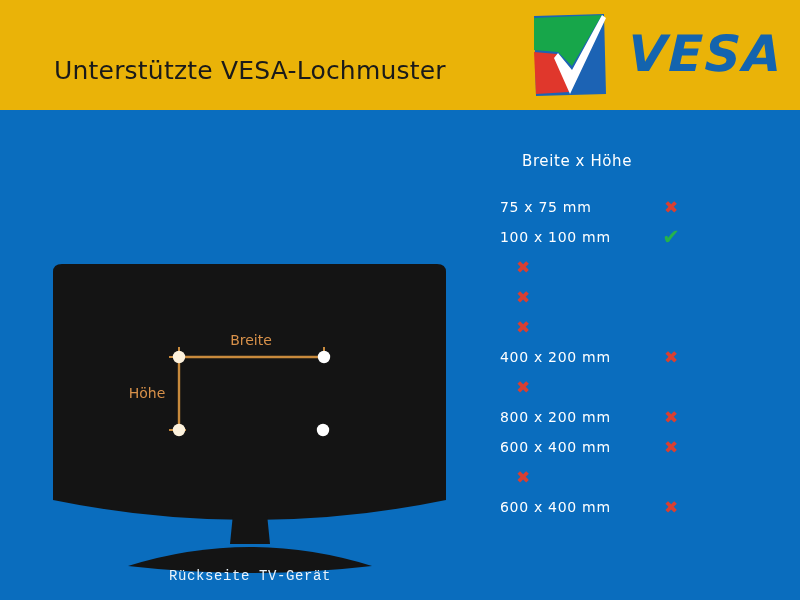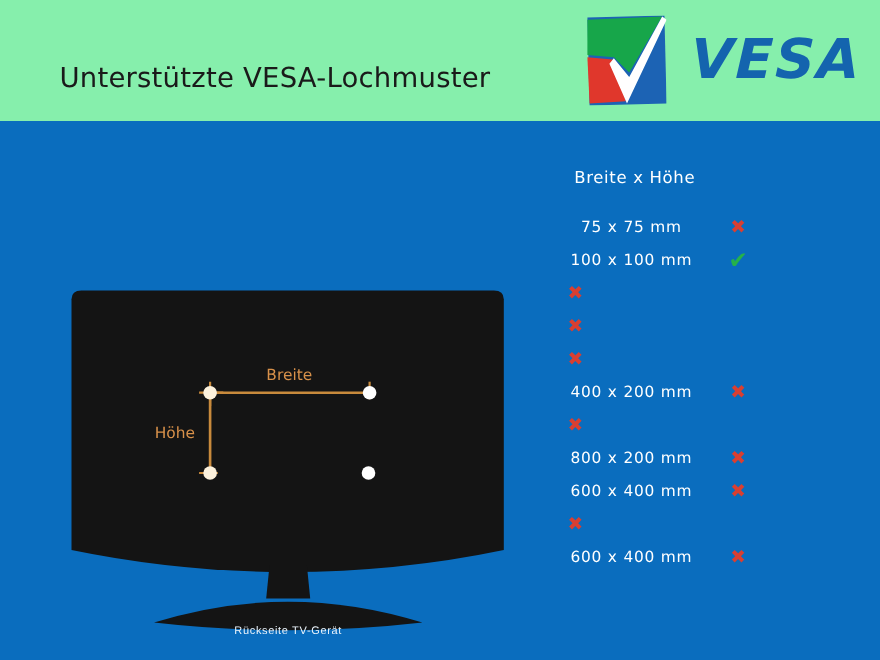--- a/index.html
+++ b/index.html
@@ -15,21 +15,21 @@
     background: #0a6dbe;
     font-family: "DejaVu Sans", "Liberation Sans", sans-serif;
     -webkit-font-smoothing: antialiased;
   }
 
   
   #header {
     position: absolute;
     left: 0; top: 0;
     width: 800px; height: 110px;
-    background: #86efac;
+    background: #eab308;
   }
   #header-title {
     position: absolute;
     left: 54px;
     top: 56px;
     font-family: "DejaVu Sans", "Liberation Sans", sans-serif;
     font-size: 25px;
     font-weight: 400;
     color: #1a1a1a;
     letter-spacing: 0.2px;
@@ -67,35 +67,35 @@
   #panel {
     position: absolute;
     left: 0; top: 110px;
     width: 800px; height: 490px;
     background: #0a6dbe;
   }
 
   
   #tv-area {
     position: absolute;
-    left: 32px;
+    left: 20px;
     top: 70px;
     width: 460px;
     height: 420px;
   }
   #tv-svg { display:block; }
 
   #tv-caption {
     position: absolute;
     left: 0;
     top: 388px;
     width: 460px;
     text-align: center;
-    font-family: Liberation Sans, sans-serif;
-    font-size: 10px;
+    font-family: Liberation Mono, monospace;
+    font-size: 14px;
     color: #eaf3fb;
     letter-spacing: 0.6px;
   }
 
   
   #spec-table {
     position: absolute;
     left: 500px;
     top: 42px;
     width: 250px;
@@ -109,21 +109,21 @@
     margin-left: 22px;
     margin-bottom: 22px;
   }
   .spec-row {
     display: flex;
     align-items: center;
     height: 30px;
   }
   .spec-label {
     width: 148px;
-    text-align: center;
+    text-align: left;
     font-family: "DejaVu Sans", "Liberation Sans", sans-serif;
     font-size: 14px;
     color: #ffffff;
     letter-spacing: 0.7px;
     white-space: nowrap;
   }
   .spec-mark {
     width: 46px;
     text-align: center;
     font-size: 17px;

